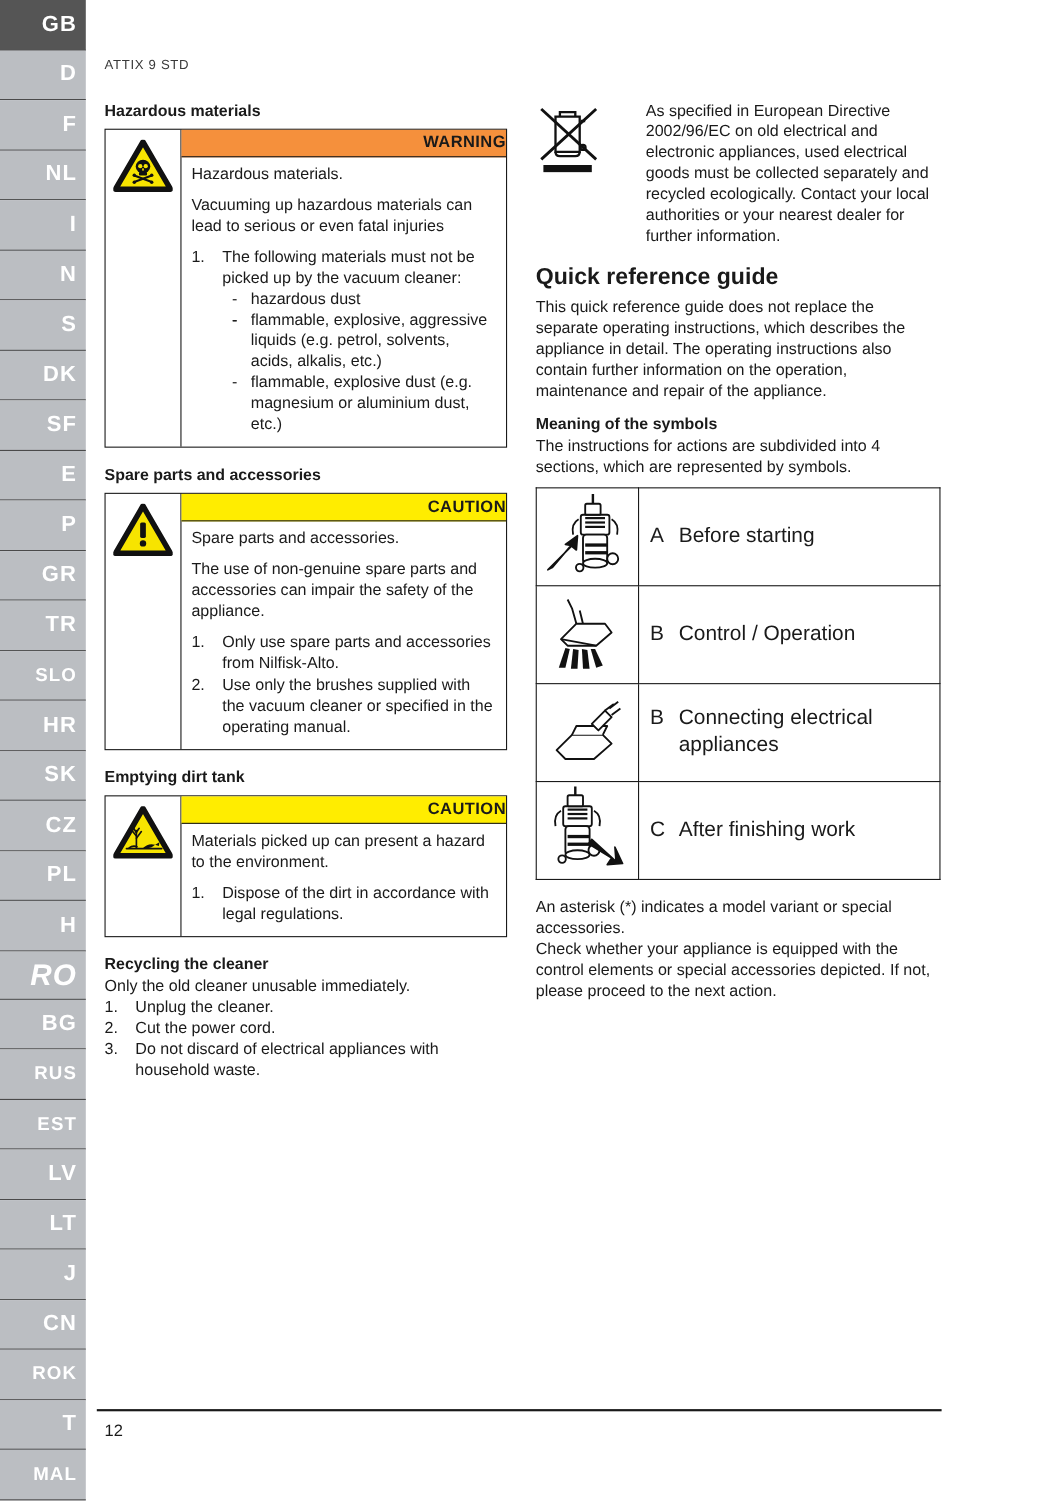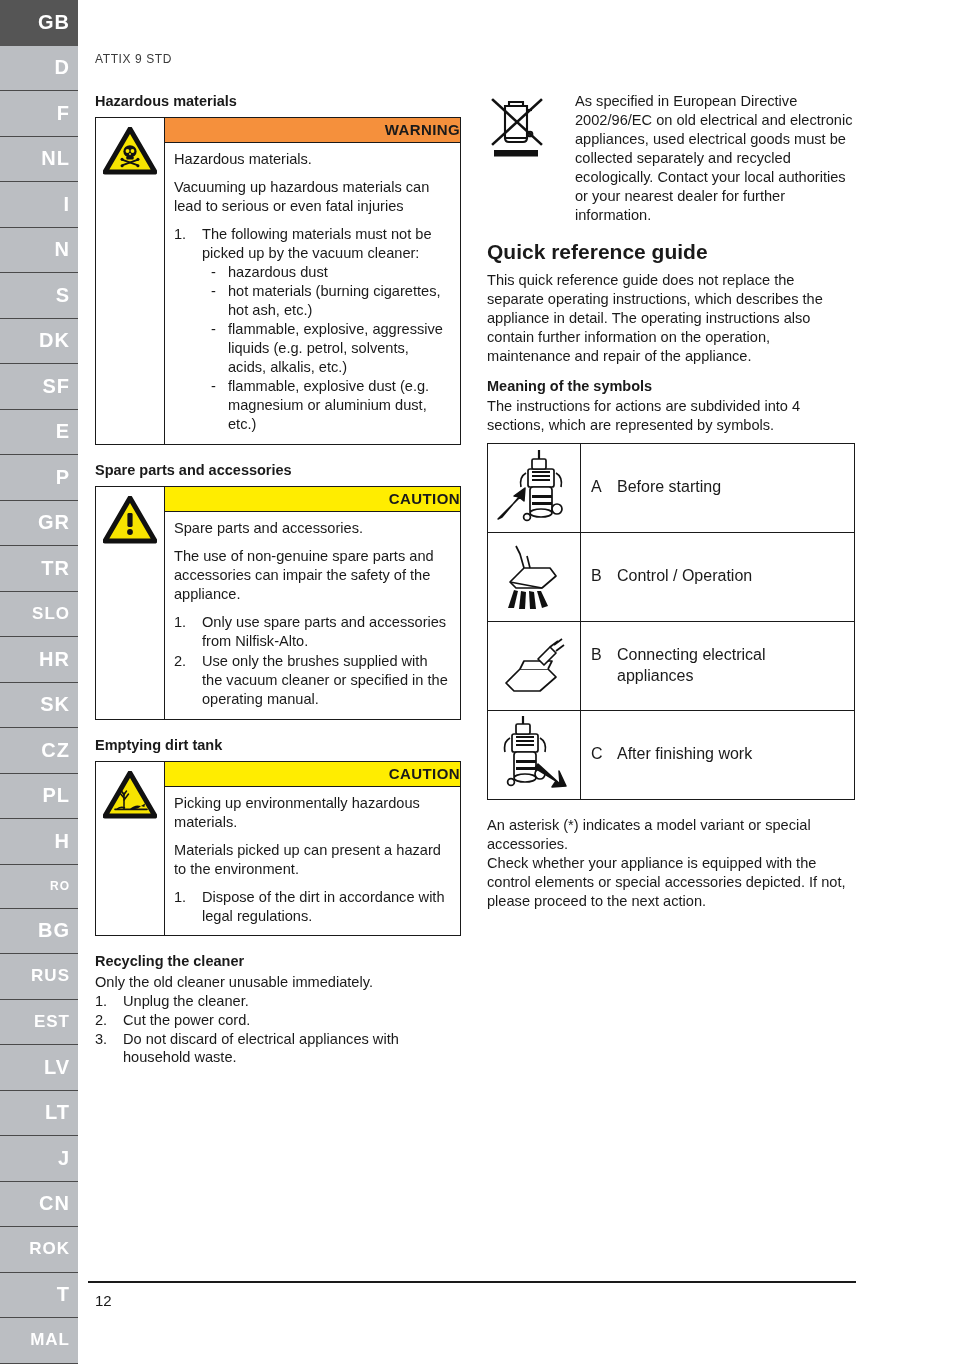--- a/index.html
+++ b/index.html
@@ -57,29 +57,29 @@
     padding-left:17px;margin-left:9px;
   }
   ul.dash>li>.marker{position:absolute;left:0;top:0;}
 
   
   ol.plain{margin:0;padding:0;list-style:none;}
   ol.plain>li{font-size:14.6px;line-height:1.30;position:relative;padding-left:28px;}
   ol.plain>li>.marker{position:absolute;left:0;top:0;}
 
   
-  #weee{display:flex;gap:4px;}
+  #weee{display:flex;gap:16px;}
   #weee .wicon{width:84px;flex:0 0 84px;padding-top:2px;}
   #weee .wtext{flex:1;}
 
   
   table.symbols{border-collapse:collapse;width:100%;margin-top:8px;}
   table.symbols td{border:1.3px solid #1a1a1a;vertical-align:middle;}
   td.sym-pic{width:88px;height:84px;text-align:center;padding:2px;}
-  td.sym-txt{padding:9px 10px;font-size:16px;line-height:1.30;margin-top:15px;}
+  td.sym-txt{padding:9px 10px;font-size:19px;line-height:1.30;margin-top:15px;}
   td.sym-txt .letter{display:inline-block;width:26px;vertical-align:top;}
   td.sym-txt .lbl{display:inline-block;width:calc(100% - 30px);vertical-align:top;}
 
   
   #footer-rule{position:absolute;left:88px;top:1281px;width:768px;height:1.6px;background:#1a1a1a;}
   #page-number{position:absolute;left:95px;top:1292px;font-size:15px;}
 </style>
 </head>
 <body>
 
@@ -134,21 +134,21 @@
     </div>
     <div class="lang-tab" style="height: 45.5px; font-size: 20px;">
       <span>CZ</span>
     </div>
     <div class="lang-tab" style="height: 45.5px; font-size: 20px;">
       <span>PL</span>
     </div>
     <div class="lang-tab" style="height: 45.5px; font-size: 20px;">
       <span>H</span>
     </div>
-    <div class="lang-tab" style="height: 44px; font-size: 12px;">
+    <div class="lang-tab" style="height: 44px; font-size: 27px; font-style: italic;">
       <span>RO</span>
     </div>
     <div class="lang-tab" style="height: 45.5px; font-size: 20px;">
       <span>BG</span>
     </div>
     <div class="lang-tab" style="height: 45.5px; font-size: 17px;">
       <span>RUS</span>
     </div>
     <div class="lang-tab" style="height: 45.5px; font-size: 17px; padding-left: 44px;">
       <span>EST</span>
@@ -215,21 +215,20 @@
             <li>
               <span class="marker">1.</span>
               <span>The following materials must not be picked up by the vacuum cleaner:</span>
               <ul class="dash">
                 <li>
                   <span class="marker">-</span>
                   <span>hazardous dust</span>
                 </li>
                 <li>
                   <span class="marker">-</span>
-                  <span>hot materials (burning cigarettes, hot ash, etc.)</span>
                 </li>
                 <li>
                   <span class="marker">-</span>
                   <span>flammable, explosive, aggressive liquids (e.g. petrol, solvents, acids, alkalis, etc.)</span>
                 </li>
                 <li>
                   <span class="marker">-</span>
                   <span>flammable, explosive dust (e.g. magnesium or aluminium dust, etc.)</span>
                 </li>
               </ul>
@@ -285,21 +284,20 @@
             <line x1="12" y1="38.4" x2="44" y2="38.4" stroke-width="1.6"></line>
           </g>
           <path d="M27 38 q5 -5 11 -3 q-4 4 -11 3 z" fill="#111"></path>
           <path d="M38 35 l4 -2.4 l-0.6 3.4 z" fill="#111"></path>
           <path d="M14 38 q4 -3 8 -1" stroke="#111" stroke-width="1.4" fill="none"></path>
         </svg>
       </div>
       <div class="alert-body">
         <div class="alert-title caution">CAUTION</div>
         <div class="alert-content">
-          <p>Picking up environmentally hazardous materials.</p>
           <p>Materials picked up can present a hazard to the environment.</p>
           <ol class="num">
             <li>
               <span class="marker">1.</span>
               <span>Dispose of the dirt in accordance with legal regulations.</span>
             </li>
           </ol>
         </div>
       </div>
     </div>

